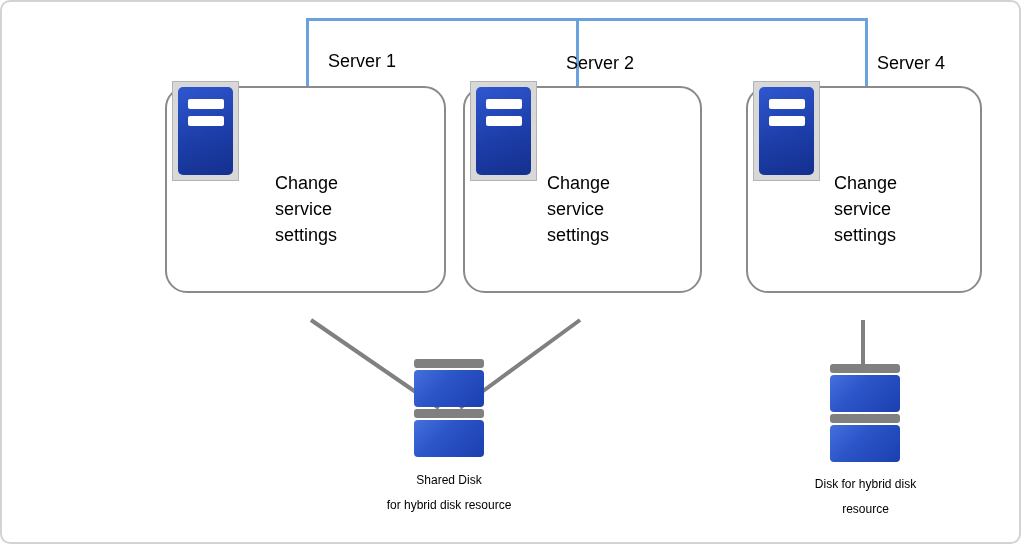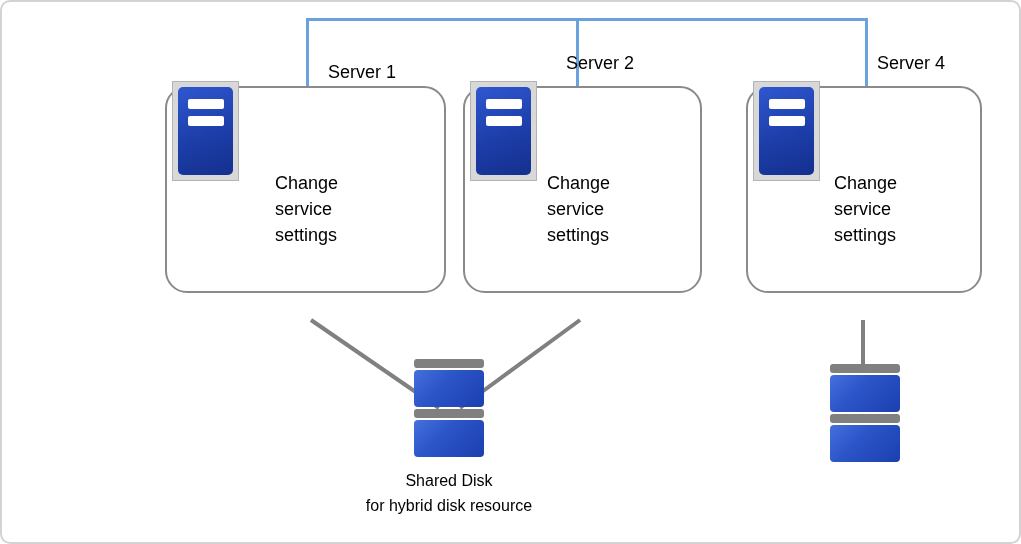--- a/index.html
+++ b/index.html
@@ -18,21 +18,21 @@
 
   
   .net { position: absolute; background: #69a2dc; }
   .net-h { left: 304px; top: 16px; width: 562px; height: 3px; }
   .drop { top: 16px; width: 3px; height: 69px; }
   .drop1 { left: 304px; }
   .drop2 { left: 574px; }
   .drop3 { left: 863px; }
 
   .server-label { position: absolute; font-size: 18px; white-space: nowrap; }
-  .sl1 { left: 326px; top: 49px; margin-top: 11px; }
+  .sl1 { left: 326px; top: 49px; }
   .sl2 { left: 564px; top: 51px; }
   .sl3 { left: 875px; top: 51px; }
 
   .server-box {
     position: absolute;
     top: 84px;
     height: 207px;
     background: #ffffff;
     border: 2px solid #8a8a8a;
     border-radius: 22px;
@@ -79,21 +79,21 @@
   .d1 { left: 412px; top: 357px; }
   .d2 { left: 828px; top: 362px; }
   .disk-cap { height: 9px; background: #808080; border-radius: 3px; }
   .disk-body {
     height: 37px; border-radius: 4px;
     background: linear-gradient(135deg, #4570dd 0%, #2c55c9 40%, #1b3fae 100%);
   }
 
   .disk-label {
     position: absolute;
-    font-size: 16px;
+    font-size: 12px;
     line-height: 25px;
     text-align: center;
     white-space: pre-line;
   }
   .dl1 { left: 322px; top: 466px; width: 250px; }
   .dl2 { left: 756px; top: 470px; width: 215px; }
 </style>
 </head>
 <body>
 
@@ -159,14 +159,16 @@
 
   <div class="disk d2">
     <div class="disk-cap"></div>
     <div class="disk-body"></div>
     <div class="disk-cap"></div>
     <div class="disk-body"></div>
   </div>
 
   <div class="disk-label dl1">Shared Disk
 for hybrid disk resource</div>
+  <div class="disk-label dl2">Disk for hybrid disk
+resource</div>
 
 </div>
 
 </body></html>

